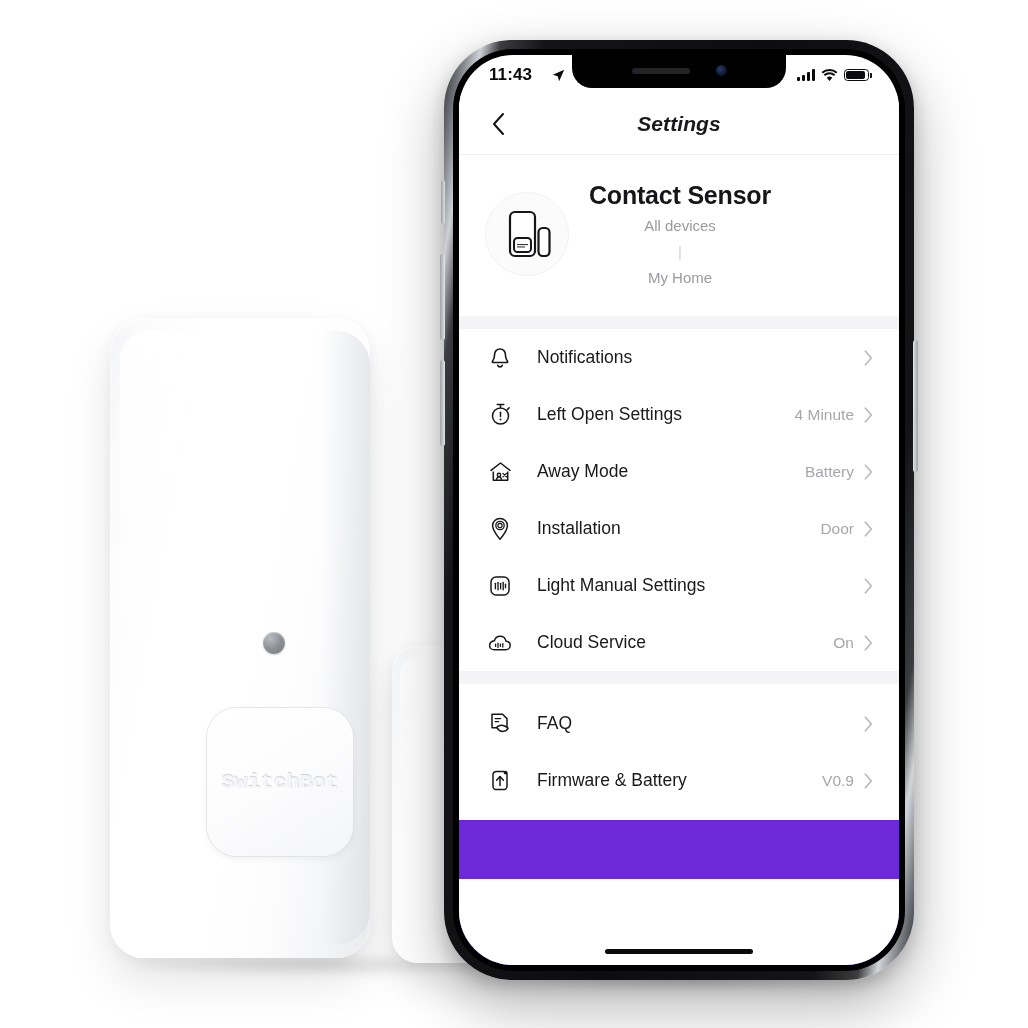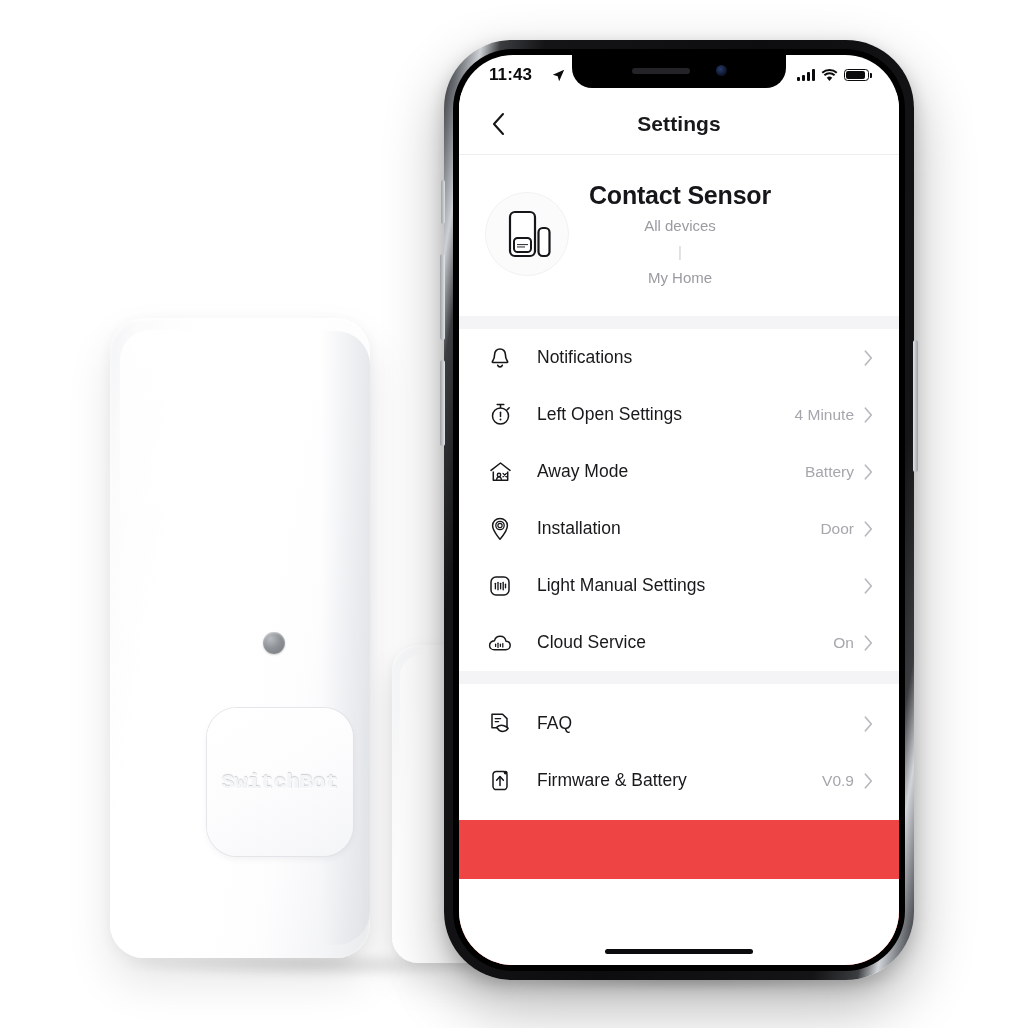--- a/index.html
+++ b/index.html
@@ -161,26 +161,26 @@
   .navbar {
     position:absolute; top:38px; left:0; right:0; height:62px;
     background:#fff; display:flex; align-items:center; justify-content:center;
     border-bottom: 1px solid #ededf0;
   }
   .nav-back {
     position:absolute; left:26px; top:50%; transform:translateY(-50%);
     width:26px; height:26px; display:flex; align-items:center; justify-content:center;
     cursor:pointer;
   }
-  .nav-title { font-size:21px; font-weight:600; color:#19191c; letter-spacing:.1px; }
+  .nav-title { font-size:21px; font-weight:600; color:#19191c; letter-spacing:.1px;font-style:italic; }
 
   
   .content {
     position:absolute; top:100px; left:0; right:0; bottom:0;
-    background:#ef4444; overflow:hidden;
+    background:#6d28d9; overflow:hidden;
   }
   .card { background:#fff; }
 
   .device-card { display:flex; align-items:center; padding: 26px 26px 30px 26px; }
   .device-thumb {
     width:84px; height:84px; border-radius:50%;
     background:#fbfbfc; border:1px solid #f1f1f3;
     display:flex; align-items:center; justify-content:center; flex:0 0 auto;
   }
   .device-meta { margin-left:20px; }

